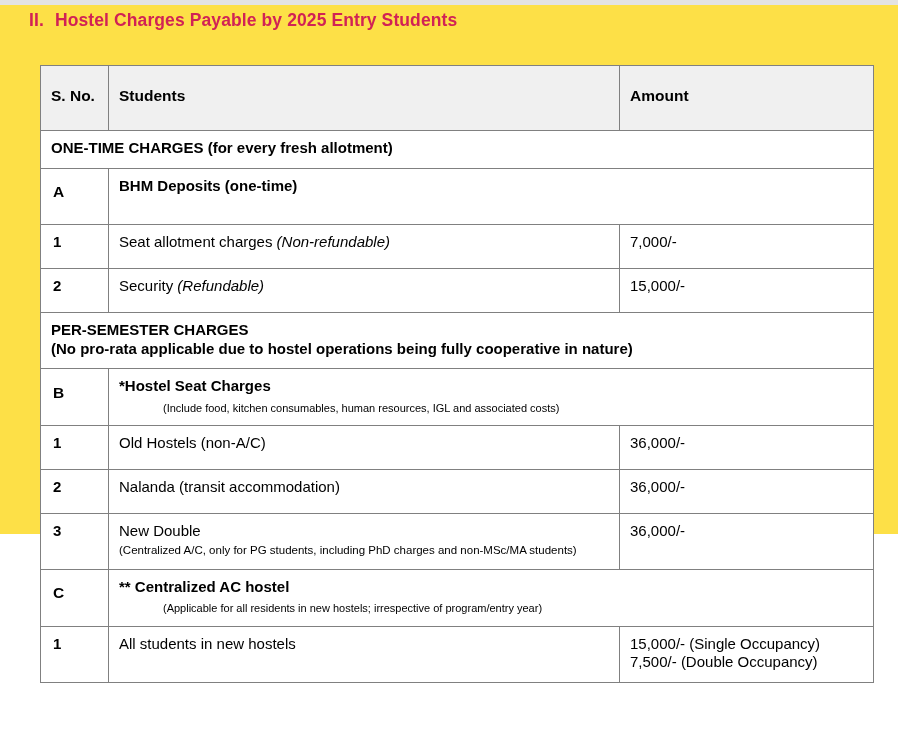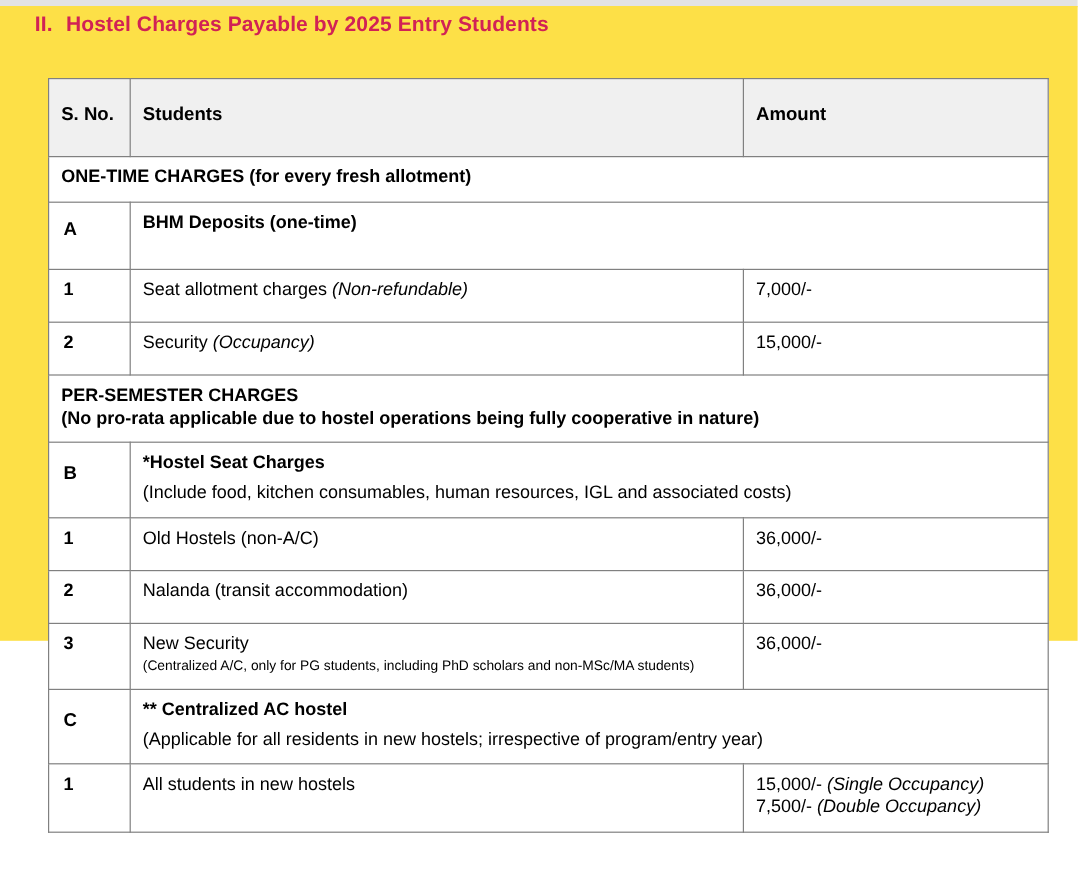--- a/index.html
+++ b/index.html
@@ -105,42 +105,43 @@
 
   
   td.group-title {
     font-weight: bold;
     font-size: 15.5px;
     padding-top: 10px;
   }
   td.group-title .note {
     display: block;
     font-weight: normal;
-    font-size: 15px;
+    font-size: 11px;
     line-height: 1.3;
     margin-top: 5px;
     color: #000;
+    margin-left: 44px;
   }
   td.group-title.tall { padding-top: 14px; padding-bottom: 16px; }
 
   td.detail .note {
     display: block;
     font-weight: normal;
     font-size: 11.5px;
     line-height: 1.35;
     margin-top: 2px;
   }
   td.detail em, td.amount em {
   }
   td.amount {
     font-size: 15px;
     line-height: 1.3;
   }
   td.amount .line { display: block; white-space: nowrap; }
-  td.amount .occ { font-style: italic; }
+  td.amount .occ { }
 
   .r-tall  { height: 56px; }
   .r-mid   { height: 44px; }
 </style>
 </head>
 <body>
 
 <div id="viewer-top-edge"></div>
 
 <div id="page">
@@ -173,21 +174,21 @@
       </tr>
 
       <tr class="r-mid">
         <td class="sno">1</td>
         <td class="detail"><span>Seat allotment charges </span><em>(Non-refundable)</em></td>
         <td class="amount">7,000/-</td>
       </tr>
 
       <tr class="r-mid">
         <td class="sno">2</td>
-        <td class="detail"><span>Security </span><em>(Occupancy)</em></td>
+        <td class="detail"><span>Security </span><em>(Refundable)</em></td>
         <td class="amount">15,000/-</td>
       </tr>
 
       <tr>
         <td class="banner two-line" colspan="3">
           <span class="sub-line">PER-SEMESTER CHARGES</span>
           <span class="sub-line">(No pro-rata applicable due to hostel operations being fully cooperative in nature)</span>
         </td>
       </tr>
 
@@ -207,22 +208,22 @@
 
       <tr class="r-mid">
         <td class="sno">2</td>
         <td class="detail">Nalanda (transit accommodation)</td>
         <td class="amount">36,000/-</td>
       </tr>
 
       <tr>
         <td class="sno">3</td>
         <td class="detail">
-          <span>New Security</span>
-          <span class="note">(Centralized A/C, only for PG students, including PhD scholars and non-MSc/MA students)</span>
+          <span>New Double</span>
+          <span class="note">(Centralized A/C, only for PG students, including PhD charges and non-MSc/MA students)</span>
         </td>
         <td class="amount">36,000/-</td>
       </tr>
 
       <tr>
         <td class="sno letter">C</td>
         <td class="group-title tall" colspan="2">
           <span>** Centralized AC hostel</span>
           <span class="note">(Applicable for all residents in new hostels; irrespective of program/entry year)</span>
         </td>

